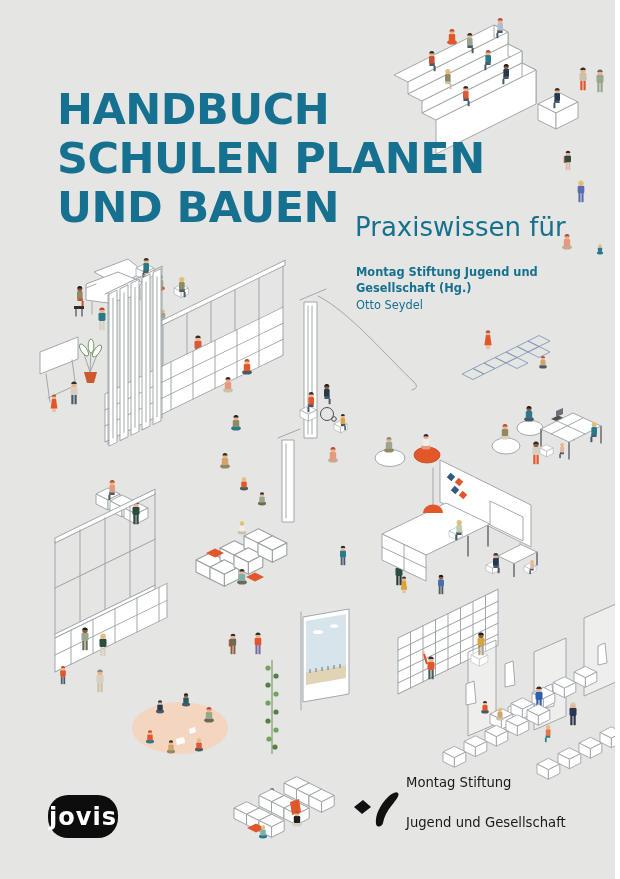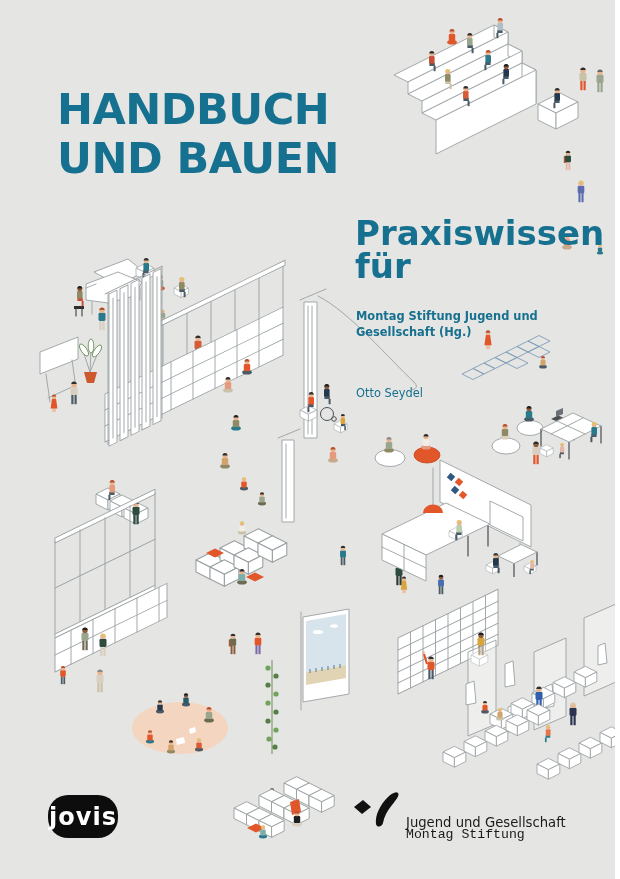--- a/index.html
+++ b/index.html
@@ -8,31 +8,31 @@
     background:var(--bg,#e5e5e3);
     font-family:"DejaVu Sans","Liberation Sans",sans-serif;
   }
   .cover svg.illus{position:absolute;left:0;top:0;}
   svg.illus{--s:#e8b48e;--h:#3a3a3a;--t:#888;--b:#4a5a66;}
   svg.illus .w{fill:#ffffff;stroke:#9aa0a3;stroke-width:.9;stroke-linejoin:round;}
   svg.illus .ln{fill:none;stroke:#9aa0a3;stroke-width:.9;stroke-linecap:round;}
   svg.illus .dk{fill:none;stroke:#3a3f44;stroke-width:1.1;stroke-linecap:round;}
   .txt{position:absolute;color:var(--teal,#16708f);}
   .title{left:57px;top:56px;font-size:43px;line-height:49px;font-weight:700;letter-spacing:-.5px;white-space:nowrap;}
-  .subtitle{left:355px;top:189px;font-size:34px;line-height:32.5px;font-weight:700;}
+  .subtitle{left:355px;top:189px;font-size:26px;line-height:32.5px;font-weight:400;}
   .credits{left:356px;top:264px;font-size:11.4px;line-height:16.4px;font-weight:400;}
   .credits .ed{font-weight:700;display:block;}
-  .credits span{display:block;margin-top:44px;}
+  .credits span{display:block;}
   .jovis{
     position:absolute;left:48px;top:795px;width:70px;height:43px;background:#0d0d0d;
     display:flex;align-items:center;justify-content:center;
     color:#fff;font-size:24px;font-weight:700;letter-spacing:1px;line-height:1;border-radius:20px;
   }
   .mslogo-text{position:absolute;left:406px;color:#1a1a1a;font-size:13.2px;line-height:1;white-space:nowrap;}
-  .ms1{top:828px;font-weight:400;font-family:Liberation Mono, monospace;}
+  .ms1{top:776px;font-weight:400;}
   .ms2{top:816px;font-weight:400;}
   .t-line{display:block;}
 </style>
 </head>
 <body>
 
 <div class="cover" style="--bg: #e5e5e3; --teal: #16708f; --orange: #e2572a; --ink: #1a1a1a;">
 
 <svg class="illus" width="620" height="879" viewBox="0 0 620 879" aria-hidden="true">
   <defs>
@@ -458,20 +458,21 @@
   </g>
 
   <g>
     <polygon points="354,807 363,800 371,807 362,814" fill="#111111"></polygon>
     <path d="M376,824 C375,815 380,805 388,797 C391,794 396,791 398,793 C400,795 396,800 392,805 C387,811 384,817 383,823 C382,827 377,828 376,824 Z" fill="#111111"></path>
   </g>
 </svg>
 
 <h1 class="txt title">
   <span class="t-line">HANDBUCH</span>
+  <span class="t-line">SCHULEN PLANEN</span>
   <span class="t-line">UND BAUEN</span>
 </h1>
 
 <h2 class="txt subtitle">
   <span class="t-line">Praxiswissen für</span>
 </h2>
 
 <div class="txt credits">
   <span class="ed">Montag Stiftung Jugend und Gesellschaft (Hg.)</span>
   <span>Otto Seydel</span>

